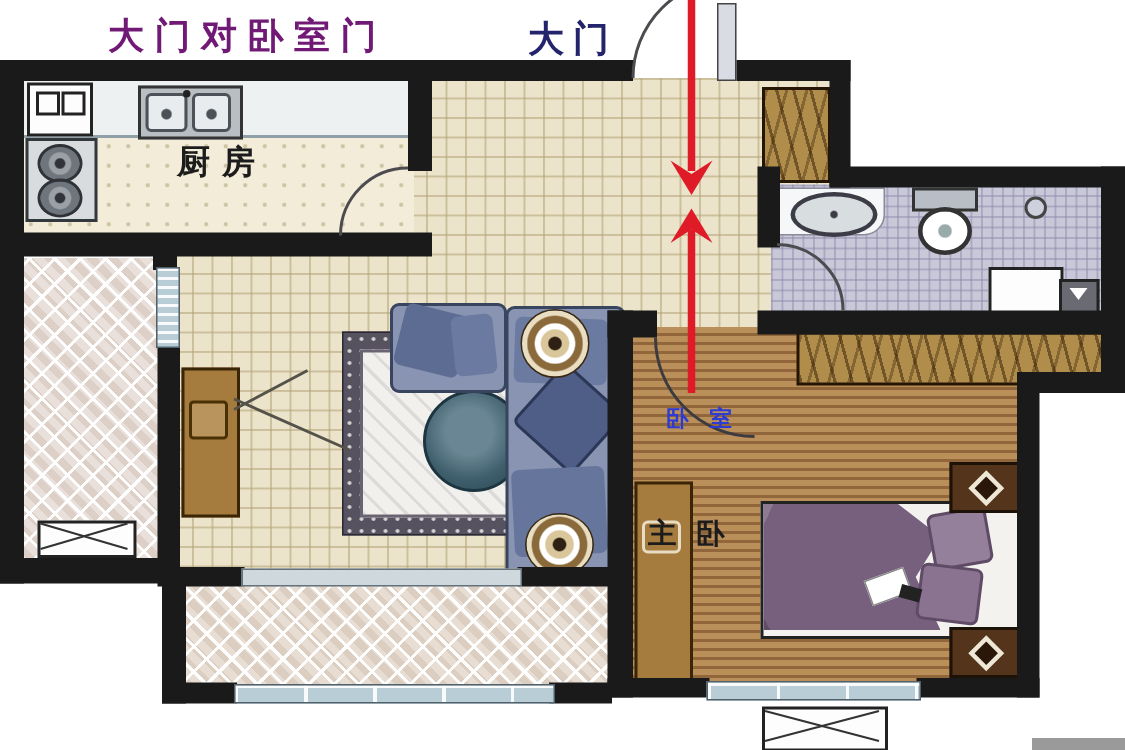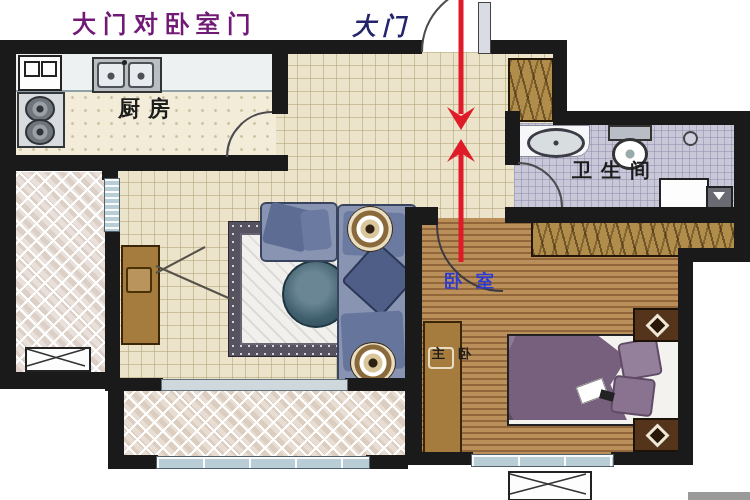--- a/index.html
+++ b/index.html
@@ -173,20 +173,19 @@
     <line x1="461" y1="0" x2="461" y2="114" stroke="#e01b28" stroke-width="5"></line>
     <polygon points="461,130 447,107 461,116 475,107" fill="#e01b28"></polygon>
     <polygon points="461,139 447,162 461,153 475,162" fill="#e01b28"></polygon>
     <line x1="461" y1="153" x2="461" y2="262" stroke="#e01b28" stroke-width="5"></line>
     <path d="M 27 349 L 85 366 M 27 366 L 85 349" stroke="#333" stroke-width="1.5"></path>
     <path d="M 510 474 L 586 494 M 510 494 L 586 474" stroke="#333" stroke-width="1.5"></path>
     <path d="M 205 247 L 156 273 M 156 266 L 233 300" stroke="#55524a" stroke-width="2"></path>
   </svg>
 
   <div class="lbl" style="left:72px;top:12px;font-size:24px;letter-spacing:7px;color:#701a75;">大门对卧室门</div>
-  <div class="lbl" style="left:352px;top:14px;font-size:24px;letter-spacing:6px;color:#23246b;font-style:italic;">大门</div>
+  <div class="lbl" style="left:352px;top:14px;font-size:24px;letter-spacing:6px;color:#23246b;">大门</div>
   <div class="lbl" style="left:118px;top:98px;font-size:22px;letter-spacing:8px;">厨房</div>
-  <div class="lbl" style="left:572px;top:160px;font-size:20px;letter-spacing:9px;">卫生间</div>
-  <div class="lbl" style="left:444px;top:272px;font-size:18px;letter-spacing:14px;color:#2b3bd6;text-align:right;">卧室</div>
-  <div class="lbl" style="left:432px;top:347px;font-size:13px;letter-spacing:13px;">主卧</div>
+  <div class="lbl" style="left:444px;top:272px;font-size:15px;letter-spacing:14px;color:#2b3bd6;text-align:right;">卧室</div>
+  <div class="lbl" style="left:432px;top:347px;font-size:19px;letter-spacing:13px;">主卧</div>
 
   <div class="abs" style="left:688px;top:492px;width:62px;height:8px;background:#9a9a9a;z-index:6;"></div>
 </div>
 
 </body></html>

